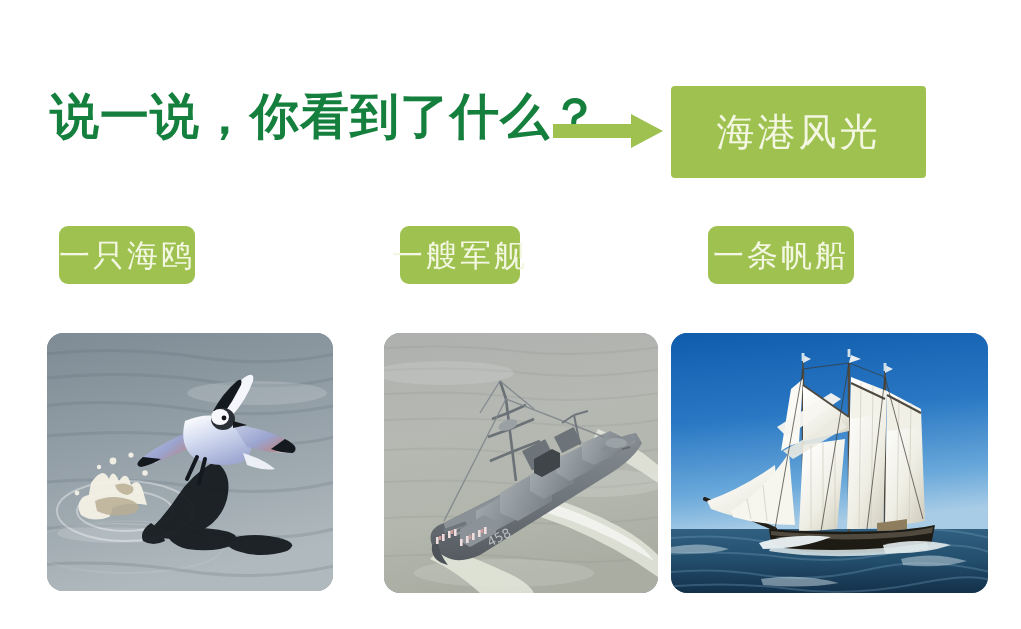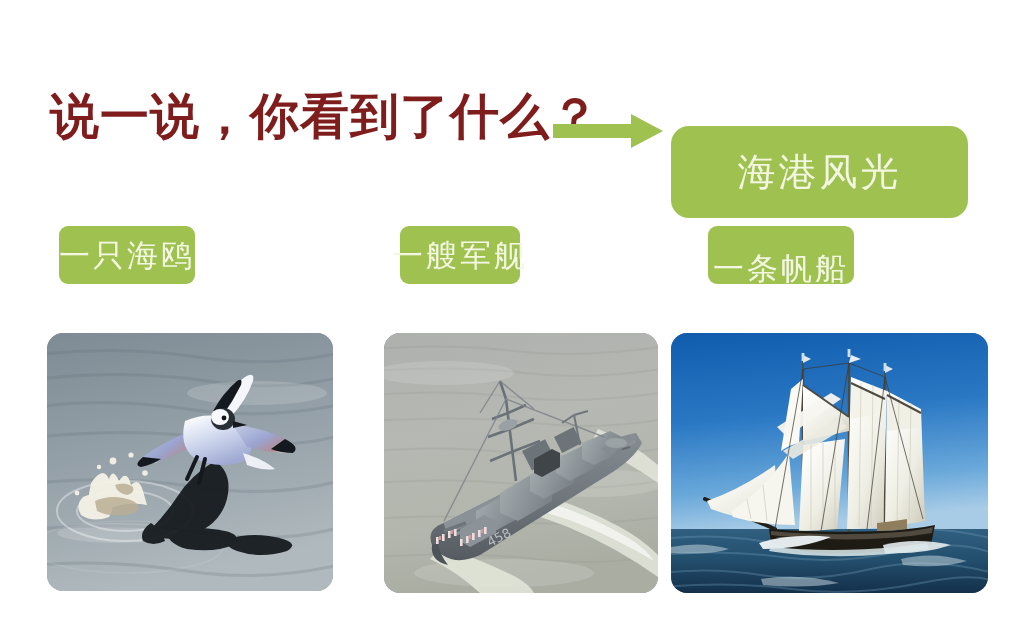--- a/index.html
+++ b/index.html
@@ -26,21 +26,21 @@
     top: 0;
     width: 1021px;
     height: 200px;
   }
   #page-title {
     position: absolute;
     left: 50px;
     top: 92px;
     font-size: 49px;
     font-weight: bold;
-    color: #7f1d1d;
+    color: #15803d;
     letter-spacing: 1px;
     white-space: nowrap;
     line-height: 1;
   }
 
   
   #arrow {
     position: absolute;
     left: 553px;
     top: 112px;
@@ -62,39 +62,38 @@
     color: #f3f7e2;
     font-family: "DejaVu Serif", "Liberation Serif", serif;
     font-weight: normal;
     white-space: nowrap;
     letter-spacing: 3px;
     line-height: 1;
   }
   #topic-badge {
     left: 671px;
     top: 86px;
-    width: 297px;
+    width: 255px;
     height: 92px;
-    border-radius: 18px;
-    margin-top: 40px;
+    border-radius: 4px;
   }
   #topic-badge .badge-label {
     font-size: 38px;
   }
   .item-badge {
     top: 226px;
     height: 58px;
     border-radius: 9px;
   }
   .item-badge .badge-label {
     font-size: 31px;
   }
   #badge-seagull  { left: 59px;  width: 136px; }
   #badge-warship  { left: 400px; width: 120px; }
-  #badge-sailboat { left: 708px; width: 146px; align-items: flex-end; }
+  #badge-sailboat { left: 708px; width: 146px; }
 
   
   .photo-card {
     position: absolute;
     top: 333px;
     border-radius: 16px;
     overflow: hidden;
     background: #8e9aa2;
   }
   .photo-card svg { display: block; width: 100%; height: 100%; }

